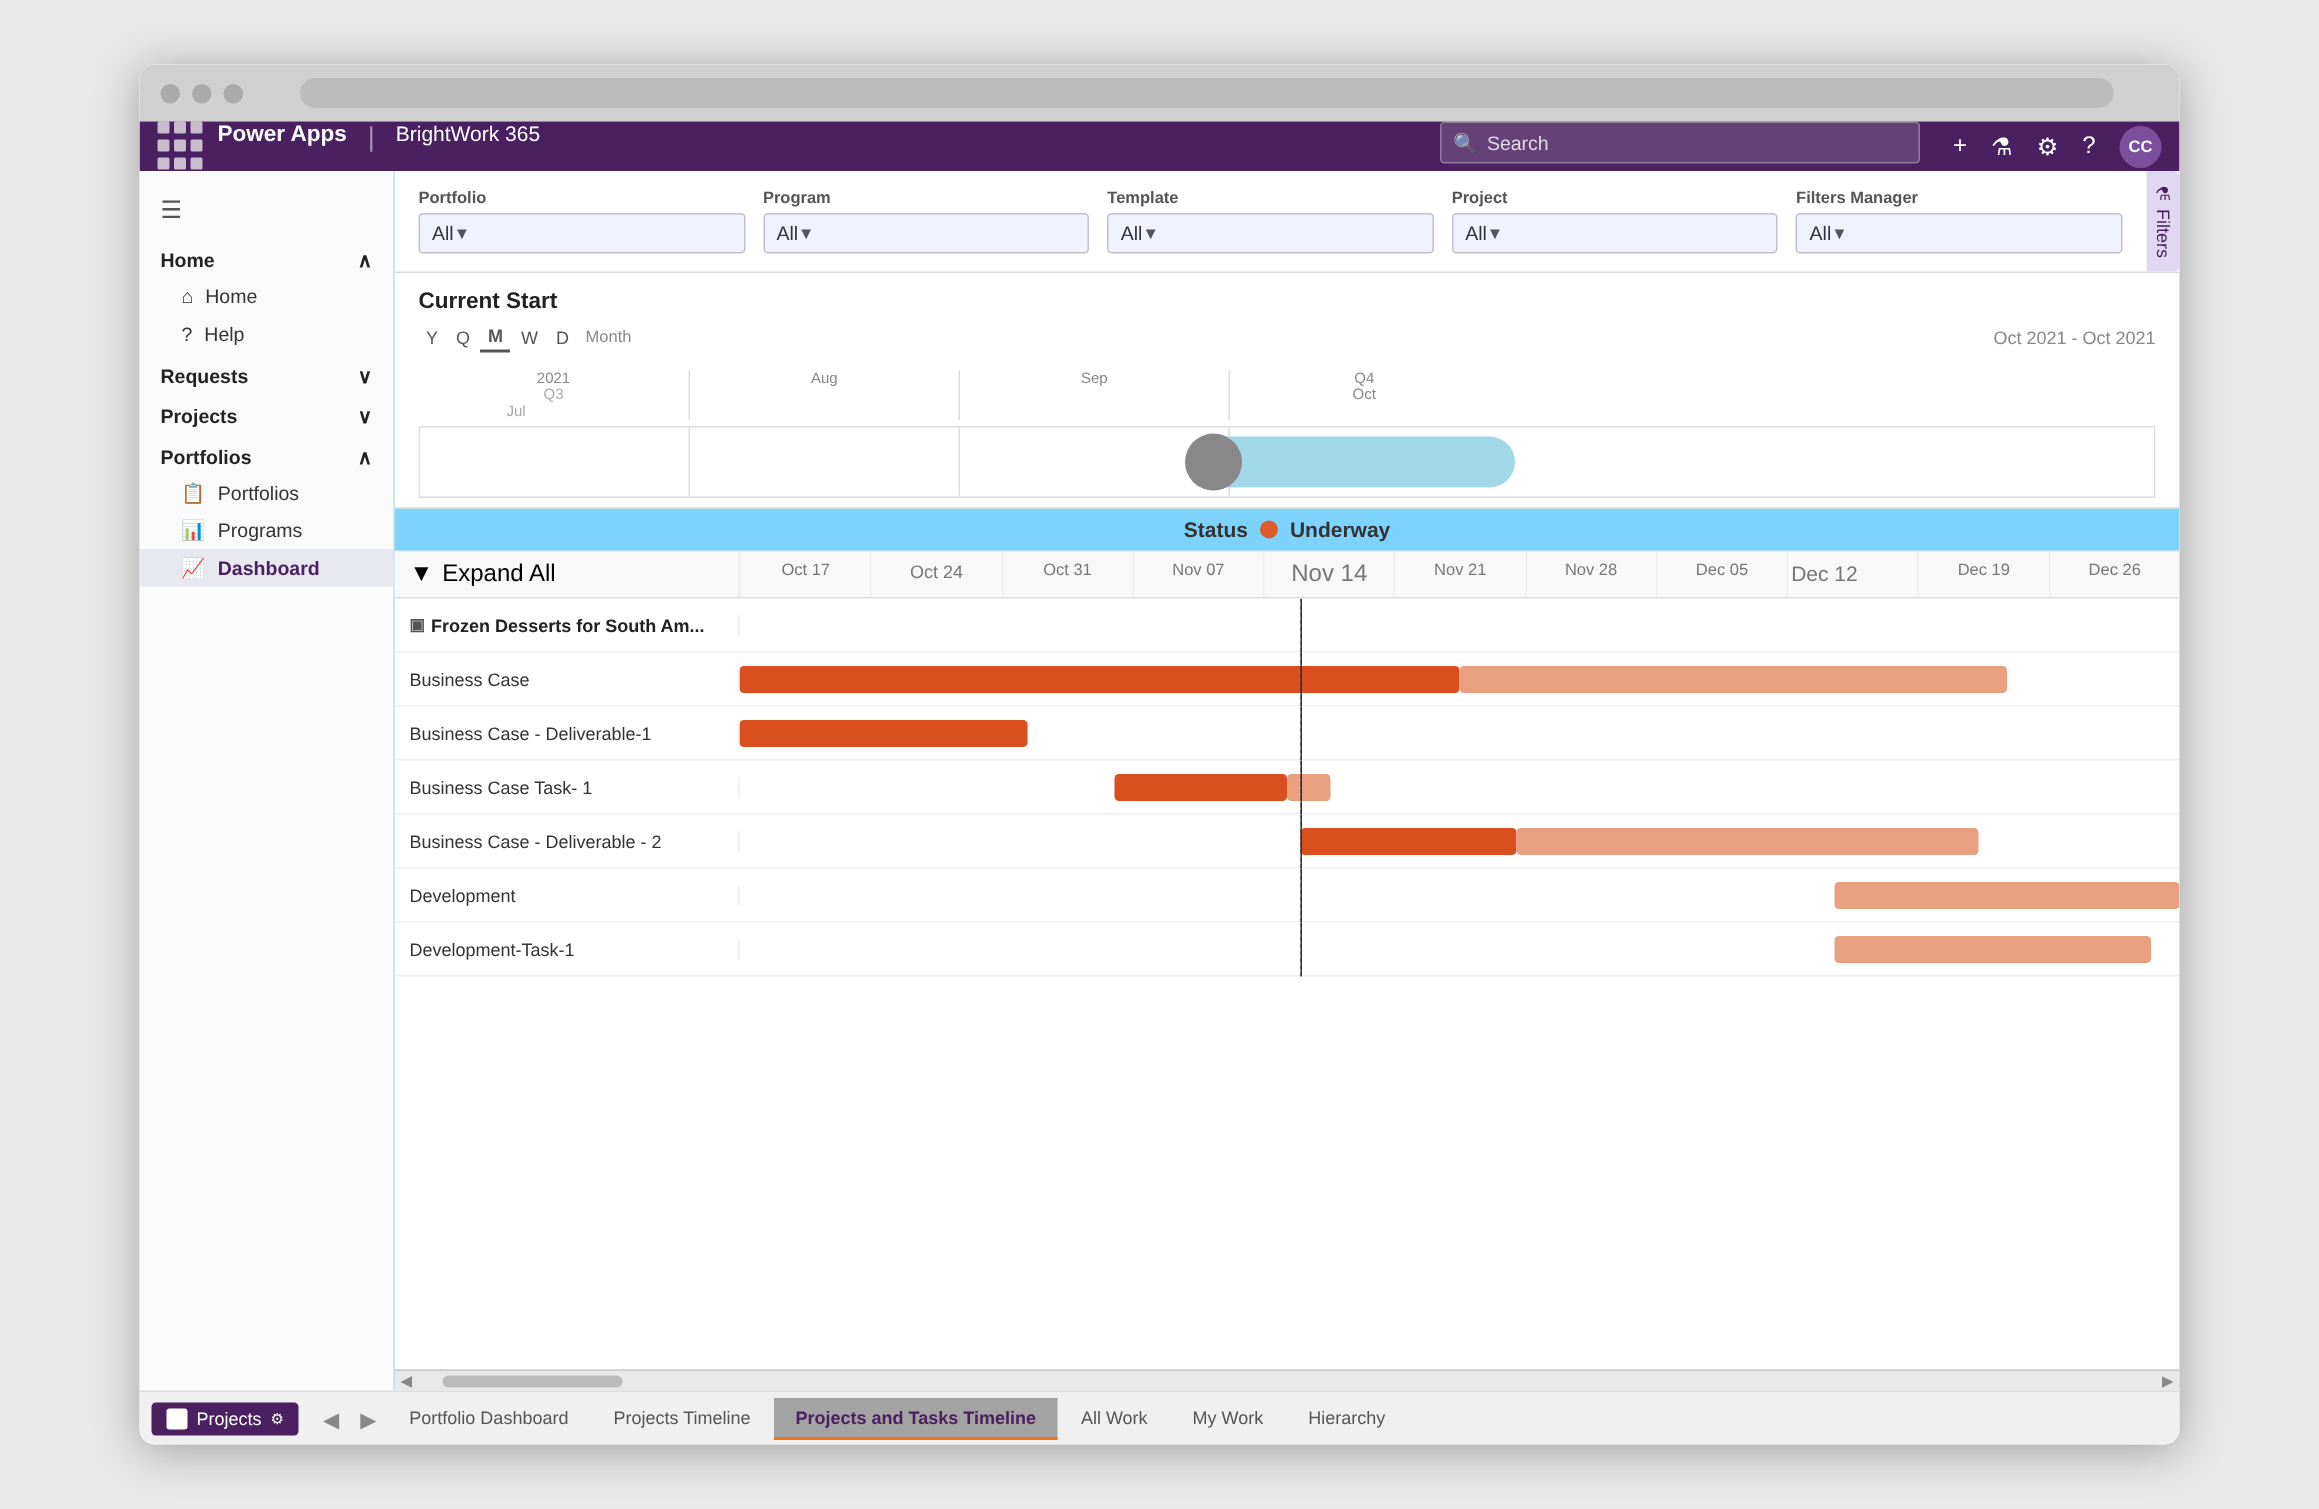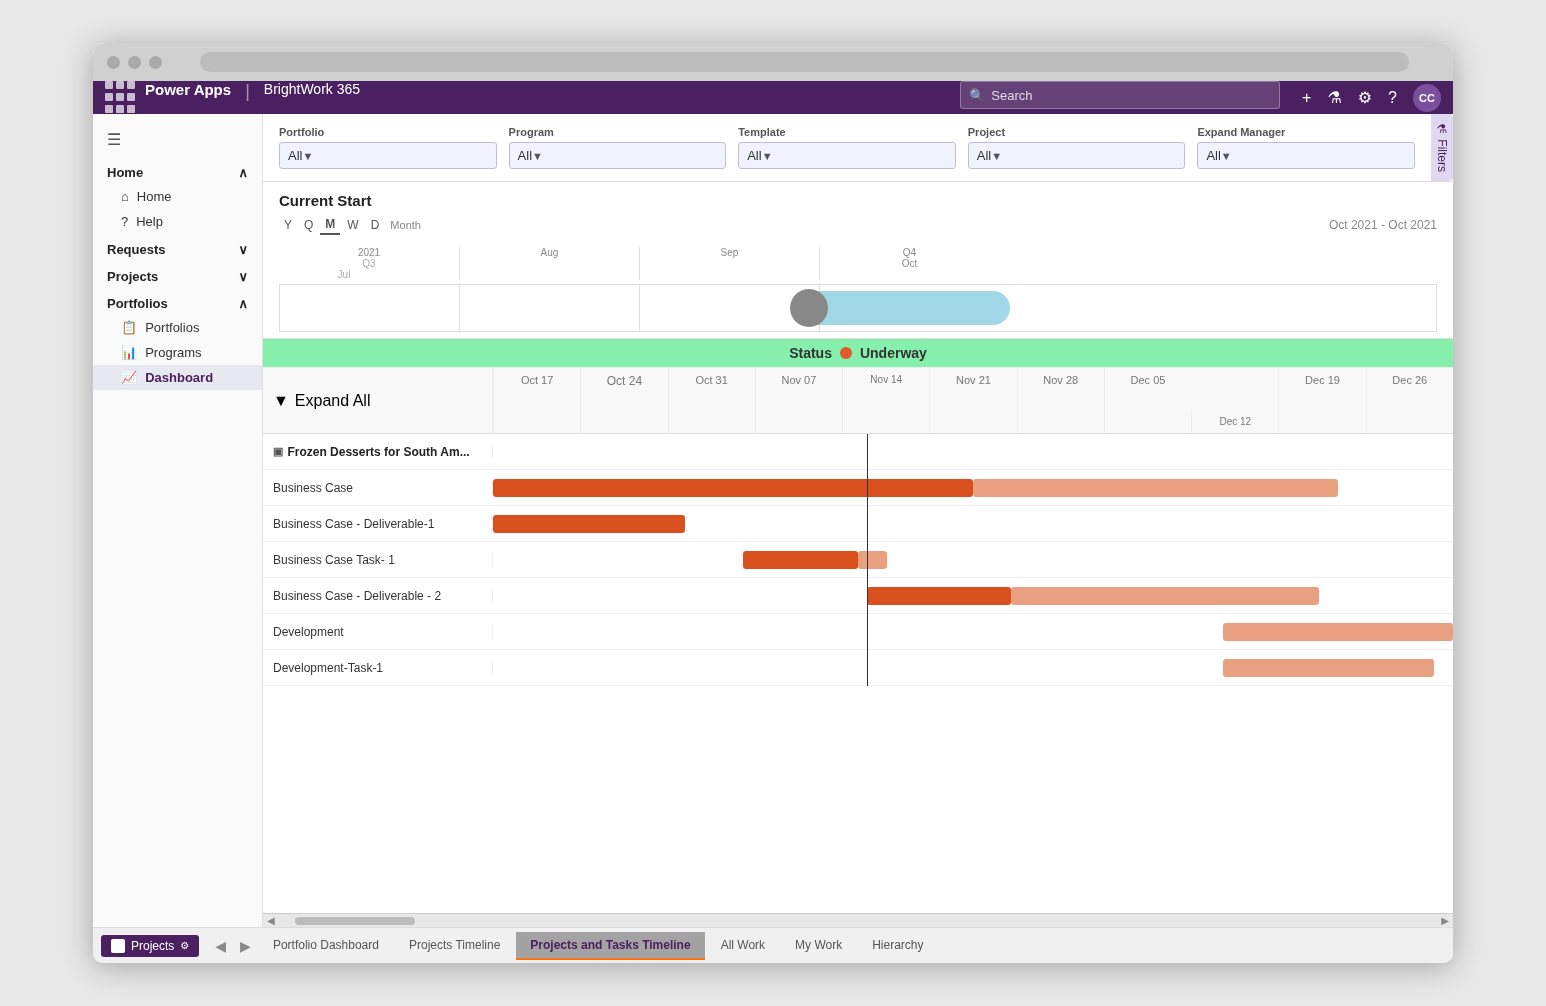--- a/index.html
+++ b/index.html
@@ -22,21 +22,21 @@
     .app-bar-avatar { width: 28px; height: 28px; background: #7b4f9e; border-radius: 50%; display: flex; align-items: center; justify-content: center; color: #fff; font-size: 11px; font-weight: 700; }
 
     .main-layout { display: flex; flex: 1; overflow: hidden; }
 
     .sidebar { width: 170px; background: #fafafa; border-right: 1px solid #e0e0e0; display: flex; flex-direction: column; padding-top: 8px; flex-shrink: 0; }
     .sidebar-hamburger { padding: 8px 14px; color: #555; font-size: 16px; cursor: pointer; }
     .sidebar-section-title { font-size: 13px; font-weight: 600; color: #222; padding: 8px 14px 4px; display: flex; align-items: center; justify-content: space-between; }
     .sidebar-sub-item { padding: 5px 14px 5px 28px; font-size: 13px; color: #333; cursor: pointer; display: flex; align-items: center; gap: 8px; }
     .sidebar-sub-item.active { background: #e8e8f0; color: #4b2060; font-weight: 600; }
 
-    .content { flex: 1; background: #86efac; overflow: auto; display: flex; flex-direction: column; }
+    .content { flex: 1; background: #7dd3fc; overflow: auto; display: flex; flex-direction: column; }
     .filter-group { display: flex; flex-direction: column; gap: 4px; flex: 1; }
     .filter-label { font-size: 11px; color: #555; font-weight: 600; }
     .filter-select { display: flex; align-items: center; justify-content: flex-start; border: 1px solid #c0c0d0; border-radius: 3px; padding: 5px 8px; background: #f0f2ff; font-size: 13px; color: #333; cursor: pointer; min-width: 120px; }
     .filter-arrow { color: #555; font-size: 11px; }
     .filters-side-btn { writing-mode: vertical-rl; background: #e0d8f0; color: #4b2060; border: none; padding: 8px 4px; font-size: 12px; cursor: pointer; border-radius: 0 4px 4px 0; align-self: stretch; display: flex; align-items: center; }
 
     .status-row { display: flex; align-items: center; justify-content: center; padding: 6px; font-size: 14px; font-weight: 600; color: #333; gap: 8px; border-bottom: 1px solid #eee; }
     .status-dot { width: 12px; height: 12px; background: #e05a2b; border-radius: 50%; }
     .gantt-row { display: flex; border-bottom: 1px solid #f0f0f0; height: 36px; align-items: center; }
     .gantt-row-label { width: 230px; flex-shrink: 0; font-size: 12px; color: #333; padding: 0 10px; border-right: 1px solid #eee; white-space: nowrap; overflow: hidden; text-overflow: ellipsis; display: flex; align-items: center; gap: 4px; }
@@ -166,21 +166,21 @@
             </div>
           </div>
           <div class="filter-group">
             <span class="filter-label">Project</span>
             <div class="filter-select">
               <span>All</span>
               <span class="filter-arrow">▼</span>
             </div>
           </div>
           <div class="filter-group">
-            <span class="filter-label">Expand Manager</span>
+            <span class="filter-label">Filters Manager</span>
             <div class="filter-select">
               <span>All</span>
               <span class="filter-arrow">▼</span>
             </div>
           </div>
         </div>
         <div class="filters-side-btn">
           <span>⚗ Filters</span>
         </div>
       </div>
@@ -227,25 +227,25 @@
         <div style="display:flex;background:#f8f8f8;border-bottom:1px solid #ddd;position:sticky;top:0;z-index:10;">
           <div style="width:230px;flex-shrink:0;border-right:1px solid #eee;padding:4px 10px;display:flex;align-items:center;gap:6px;">
             <span>▼</span>
             <span>Expand All</span>
           </div>
           <div style="flex:1;display:flex;overflow:hidden;">
             <div style="flex:1;text-align:center;font-size:11px;color:#777;padding:6px 2px;border-left:1px solid #eee;">Oct 17</div>
             <div style="flex:1;text-align:center;font-size:12px;color:#777;padding:6px 2px;border-left:1px solid #eee;">Oct 24</div>
             <div style="flex:1;text-align:center;font-size:11px;color:#777;padding:6px 2px;border-left:1px solid #eee;">Oct 31</div>
             <div style="flex:1;text-align:center;font-size:11px;color:#777;padding:6px 2px;border-left:1px solid #eee;">Nov 07</div>
-            <div style="flex:1;text-align:center;font-size:10px;color:#777;padding:6px 2px;border-left:1px solid #eee;">Nov 14</div>
+            <div style="flex:1;text-align:center;font-size:16px;color:#777;padding:6px 2px;border-left:1px solid #eee;">Nov 14</div>
             <div style="flex:1;text-align:center;font-size:11px;color:#777;padding:6px 2px;border-left:1px solid #eee;">Nov 21</div>
             <div style="flex:1;text-align:center;font-size:11px;color:#777;padding:6px 2px;border-left:1px solid #eee;">Nov 28</div>
             <div style="flex:1;text-align:center;font-size:11px;color:#777;padding:6px 2px;border-left:1px solid #eee;">Dec 05</div>
-            <div style="flex:1;text-align:center;font-size:10px;color:#777;padding:6px 2px;border-left:1px solid #eee;margin-top:42px;">Dec 12</div>
+            <div style="flex:1;text-align:left;font-size:14px;color:#777;padding:6px 2px;border-left:1px solid #eee;">Dec 12</div>
             <div style="flex:1;text-align:center;font-size:11px;color:#777;padding:6px 2px;border-left:1px solid #eee;">Dec 19</div>
             <div style="flex:1;text-align:center;font-size:11px;color:#777;padding:6px 2px;border-left:1px solid #eee;">Dec 26</div>
           </div>
         </div>
 
         <div class="gantt-row">
           <div class="gantt-row-label group">
             <span style="font-size:11px;color:#555;">▣</span>
             <span>Frozen Desserts for South Am...</span>
           </div>

